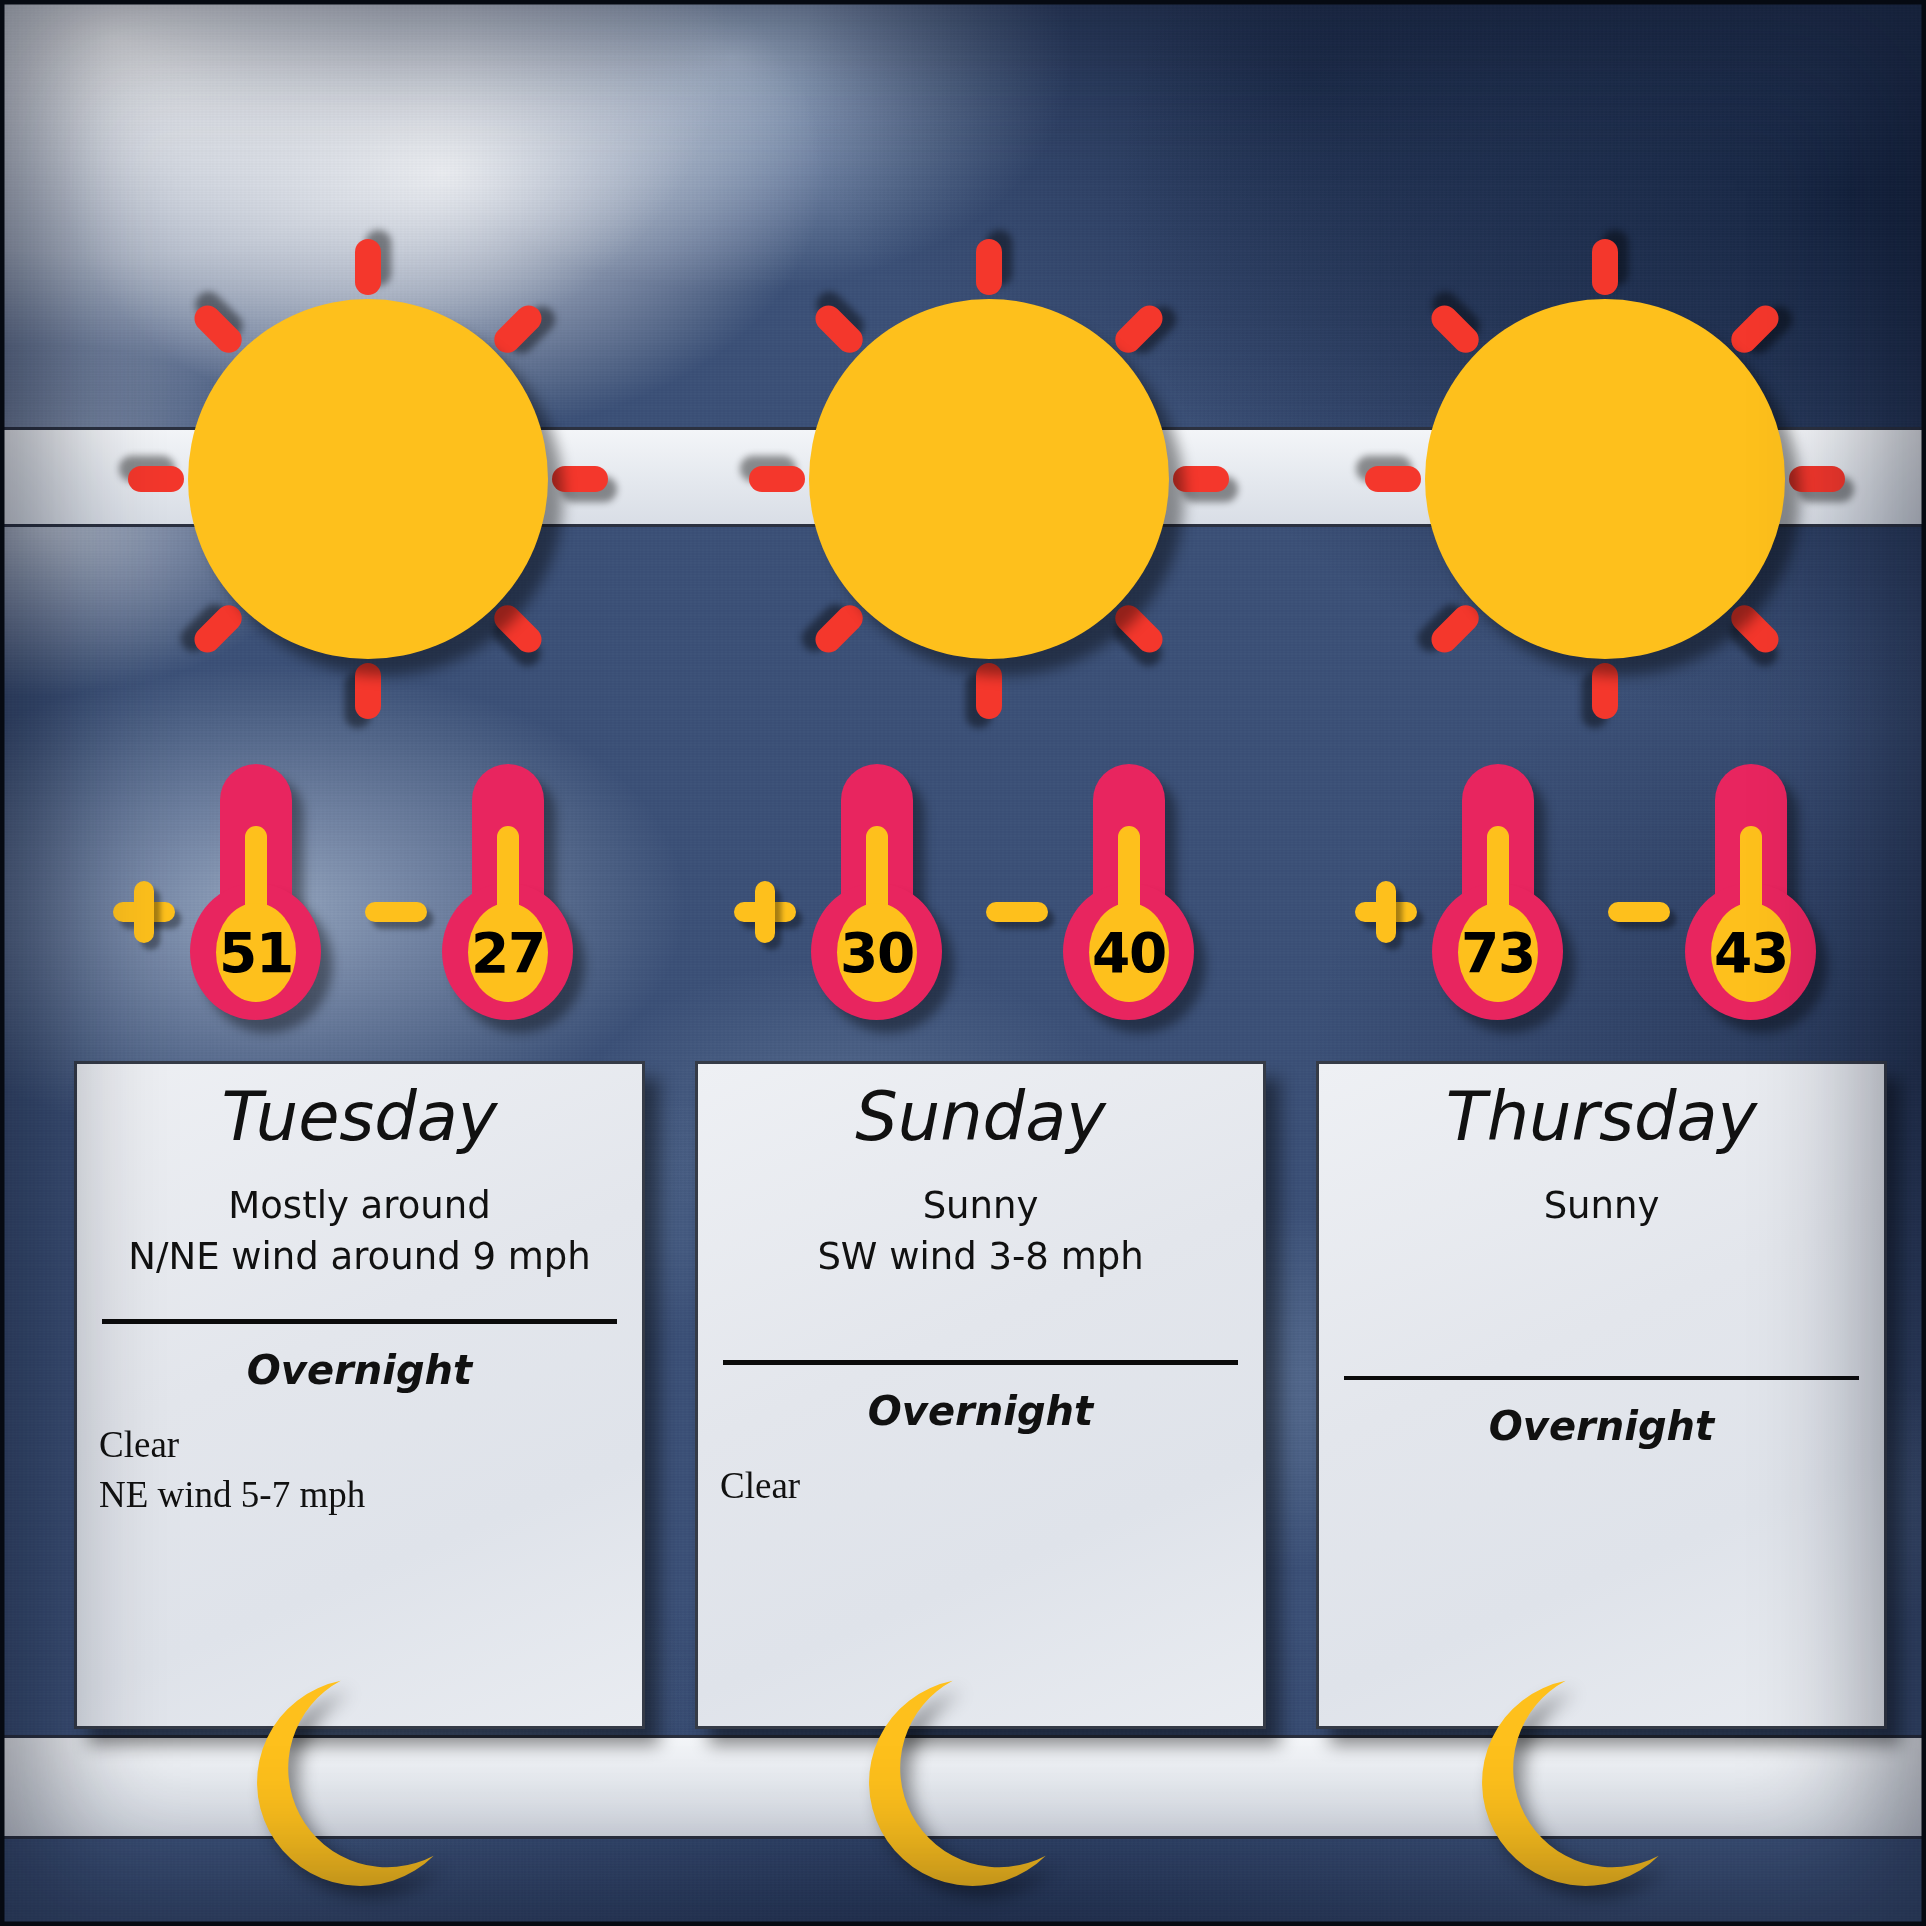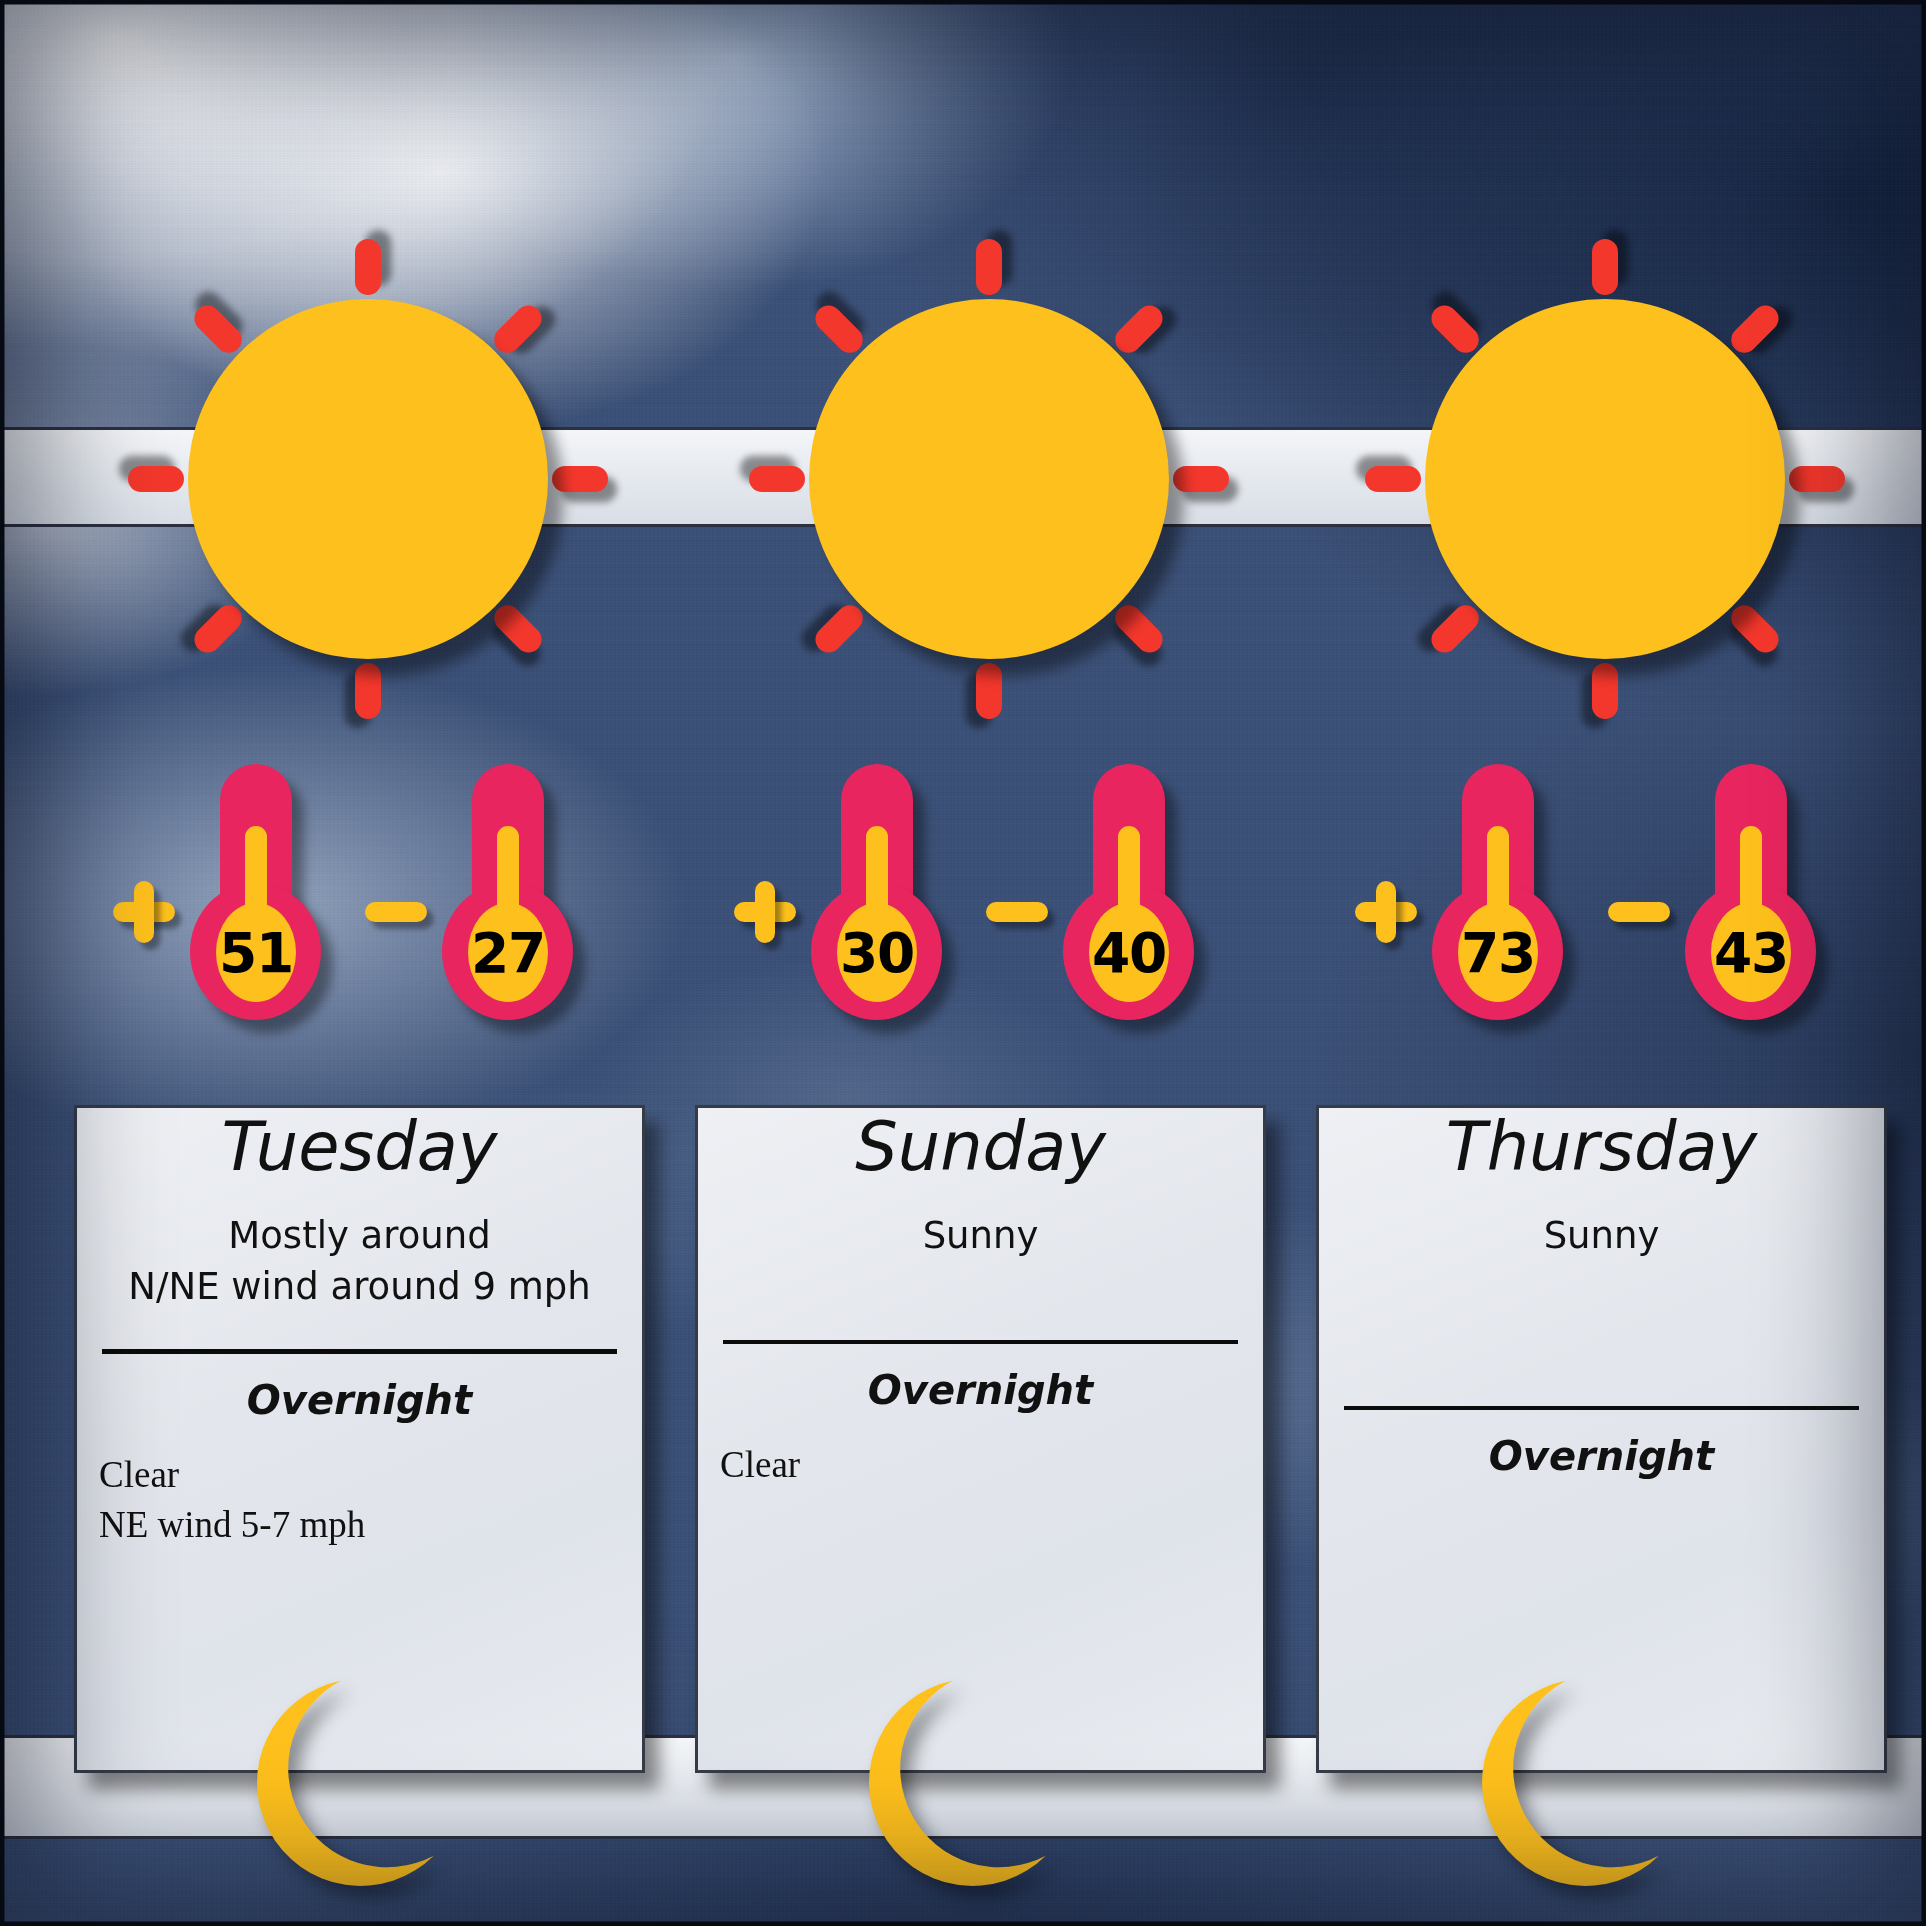--- a/index.html
+++ b/index.html
@@ -89,21 +89,21 @@
   .sign-h{position:absolute;left:0;top:21px;width:62px;height:20px;
     border-radius:10.3px;background:#fec01c;box-shadow:6.4px 7px 5.8px rgba(0,0,0,.35);}
   .sign-v{position:absolute;left:21px;top:0;width:20px;height:62px;
     border-radius:10.3px;background:#fec01c;box-shadow:6.4px 7px 5.8px rgba(0,0,0,.35);}
 
   
   .card{position:absolute;width:571px;height:668px;
     background:linear-gradient(157deg,#eef0f4 0%,#e3e6ec 42%,#dfe3ea 70%,#e9ecf1 100%);
     border:3.2px solid #353b47;
     box-shadow:14px 16.7px 16.7px rgba(0,0,0,.45);
-    box-sizing:border-box;padding:0 22px 0;margin-top:44px;}
+    box-sizing:border-box;padding:14px 22px 0;}
   .day-name{text-align:center;font-family:"DejaVu Sans", sans-serif;
     font-style:italic;font-weight:400;font-size:67px;line-height:1.18;color:#111;}
   .cond{text-align:center;font-family:"DejaVu Sans", sans-serif;
     font-size:37px;line-height:1.36;color:#111;margin-top:24.4px;}
   .cond div{white-space:nowrap;}
   .rule{height:4.5px;background:#0b0b0b;margin:0 2.6px;}
   .rule.r-tue{margin-top:37px;}
   .rule.r-wed{margin-top:78px;}
   .rule.r-thu{margin-top:144px;}
   .ovl{text-align:center;font-family:"DejaVu Sans", sans-serif;
@@ -245,20 +245,21 @@
         <div class="ovl">Overnight</div>
         <div class="ovt">
           <div>Clear</div>
           <div>NE wind 5-7 mph</div>
         </div>
       </div>
       <div class="card" style="left: 695px; top: 1061px;">
         <div class="day-name">Sunday</div>
         <div class="cond">
           <div>Sunny</div>
+          <div>SW wind 3-8 mph</div>
         </div>
         <div class="rule r-wed"></div>
         <div class="ovl">Overnight</div>
         <div class="ovt">
           <div>Clear</div>
         </div>
       </div>
       <div class="card" style="left: 1316px; top: 1061px;">
         <div class="day-name">Thursday</div>
         <div class="cond">

